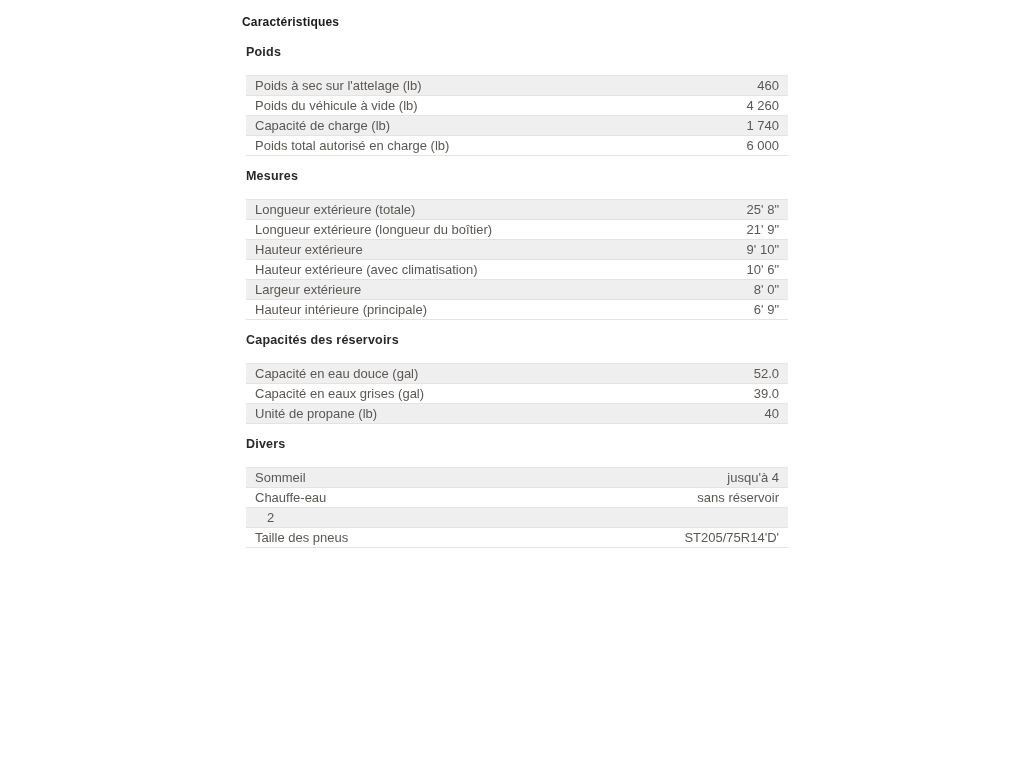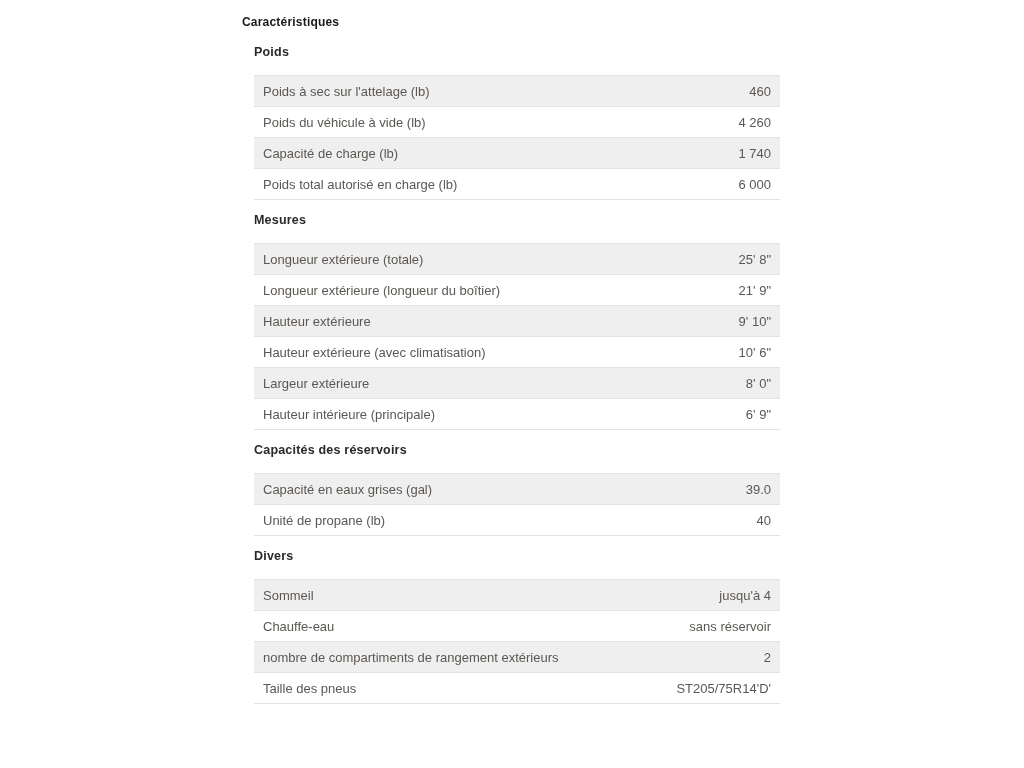--- a/index.html
+++ b/index.html
@@ -19,33 +19,33 @@
   }
   .content-col{
     position:absolute;left:242px;top:12px;width:550px;
   }
   .page-title{
     margin:0 0 4px 0;
     font-size:12px;line-height:20px;font-weight:700;
     color:var(--title-text);
     letter-spacing:0.2px;
   }
-  .spec-section{margin:12px;}
+  .spec-section{margin:4px;}
   .section-heading{
     margin:13px 0 15px 0;
     font-size:12.5px;line-height:15px;font-weight:700;
     color:var(--heading-text);
     letter-spacing:0.2px;
   }
   .spec-table{
     border-bottom:1px solid var(--border);
   }
   .spec-row{
     display:flex;justify-content:space-between;align-items:center;
-    height:31px;
+    height:20px;
     border-top:1px solid var(--border);
     padding:0 9px;
     font-size:13px;
     color:var(--row-text);
     background:#ffffff;
   }
   .spec-row:nth-child(odd){background:var(--stripe);}
   .spec-label{
     white-space:nowrap;overflow:hidden;text-overflow:ellipsis;
     text-align:left;
@@ -119,20 +119,24 @@
     <span class="spec-label">Hauteur intérieure (principale)</span>
     <span class="spec-value">6' 9"</span>
   </div>
 
 </div>
   </section>
 
   <section class="spec-section">
     <h2 class="section-heading">Capacités des réservoirs</h2>
     <div class="spec-table">
+  <div class="spec-row">
+    <span class="spec-label">Capacité en eau douce (gal)</span>
+    <span class="spec-value">52.0</span>
+  </div>
 
   <div class="spec-row">
     <span class="spec-label">Capacité en eaux grises (gal)</span>
     <span class="spec-value">39.0</span>
   </div>
 
 
   <div class="spec-row">
     <span class="spec-label">Unité de propane (lb)</span>
     <span class="spec-value">40</span>
@@ -147,21 +151,20 @@
     <span class="spec-label">Sommeil</span>
     <span class="spec-value">jusqu'à 4</span>
   </div>
 
   <div class="spec-row">
     <span class="spec-label">Chauffe-eau</span>
     <span class="spec-value">sans réservoir</span>
   </div>
 
   <div class="spec-row">
-    <span class="spec-label">nombre de compartiments de rangement extérieurs</span>
     <span class="spec-value">2</span>
   </div>
 
 
   <div class="spec-row">
     <span class="spec-label">Taille des pneus</span>
     <span class="spec-value">ST205/75R14'D'</span>
   </div>
 </div>
   </section>

